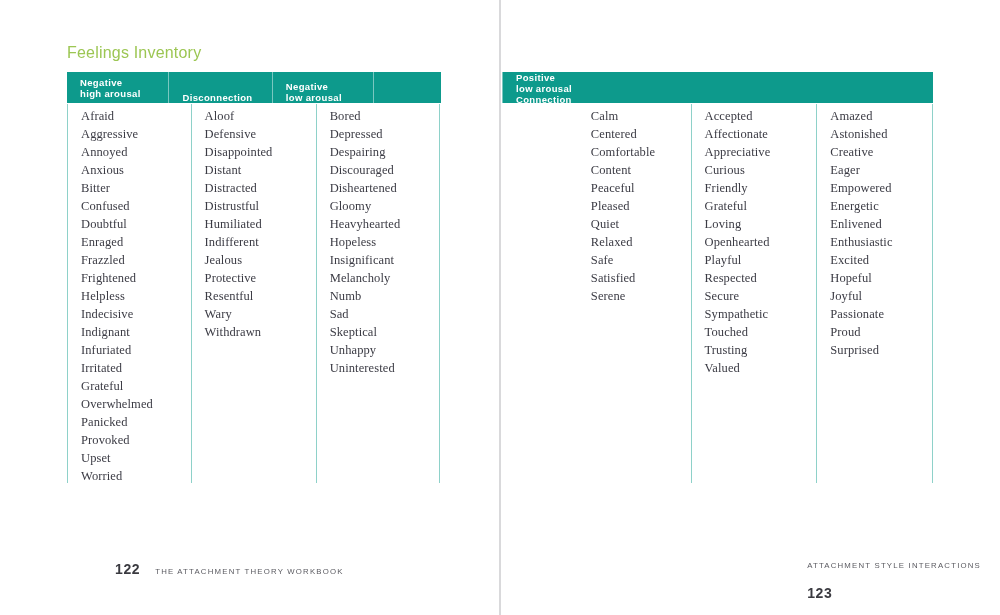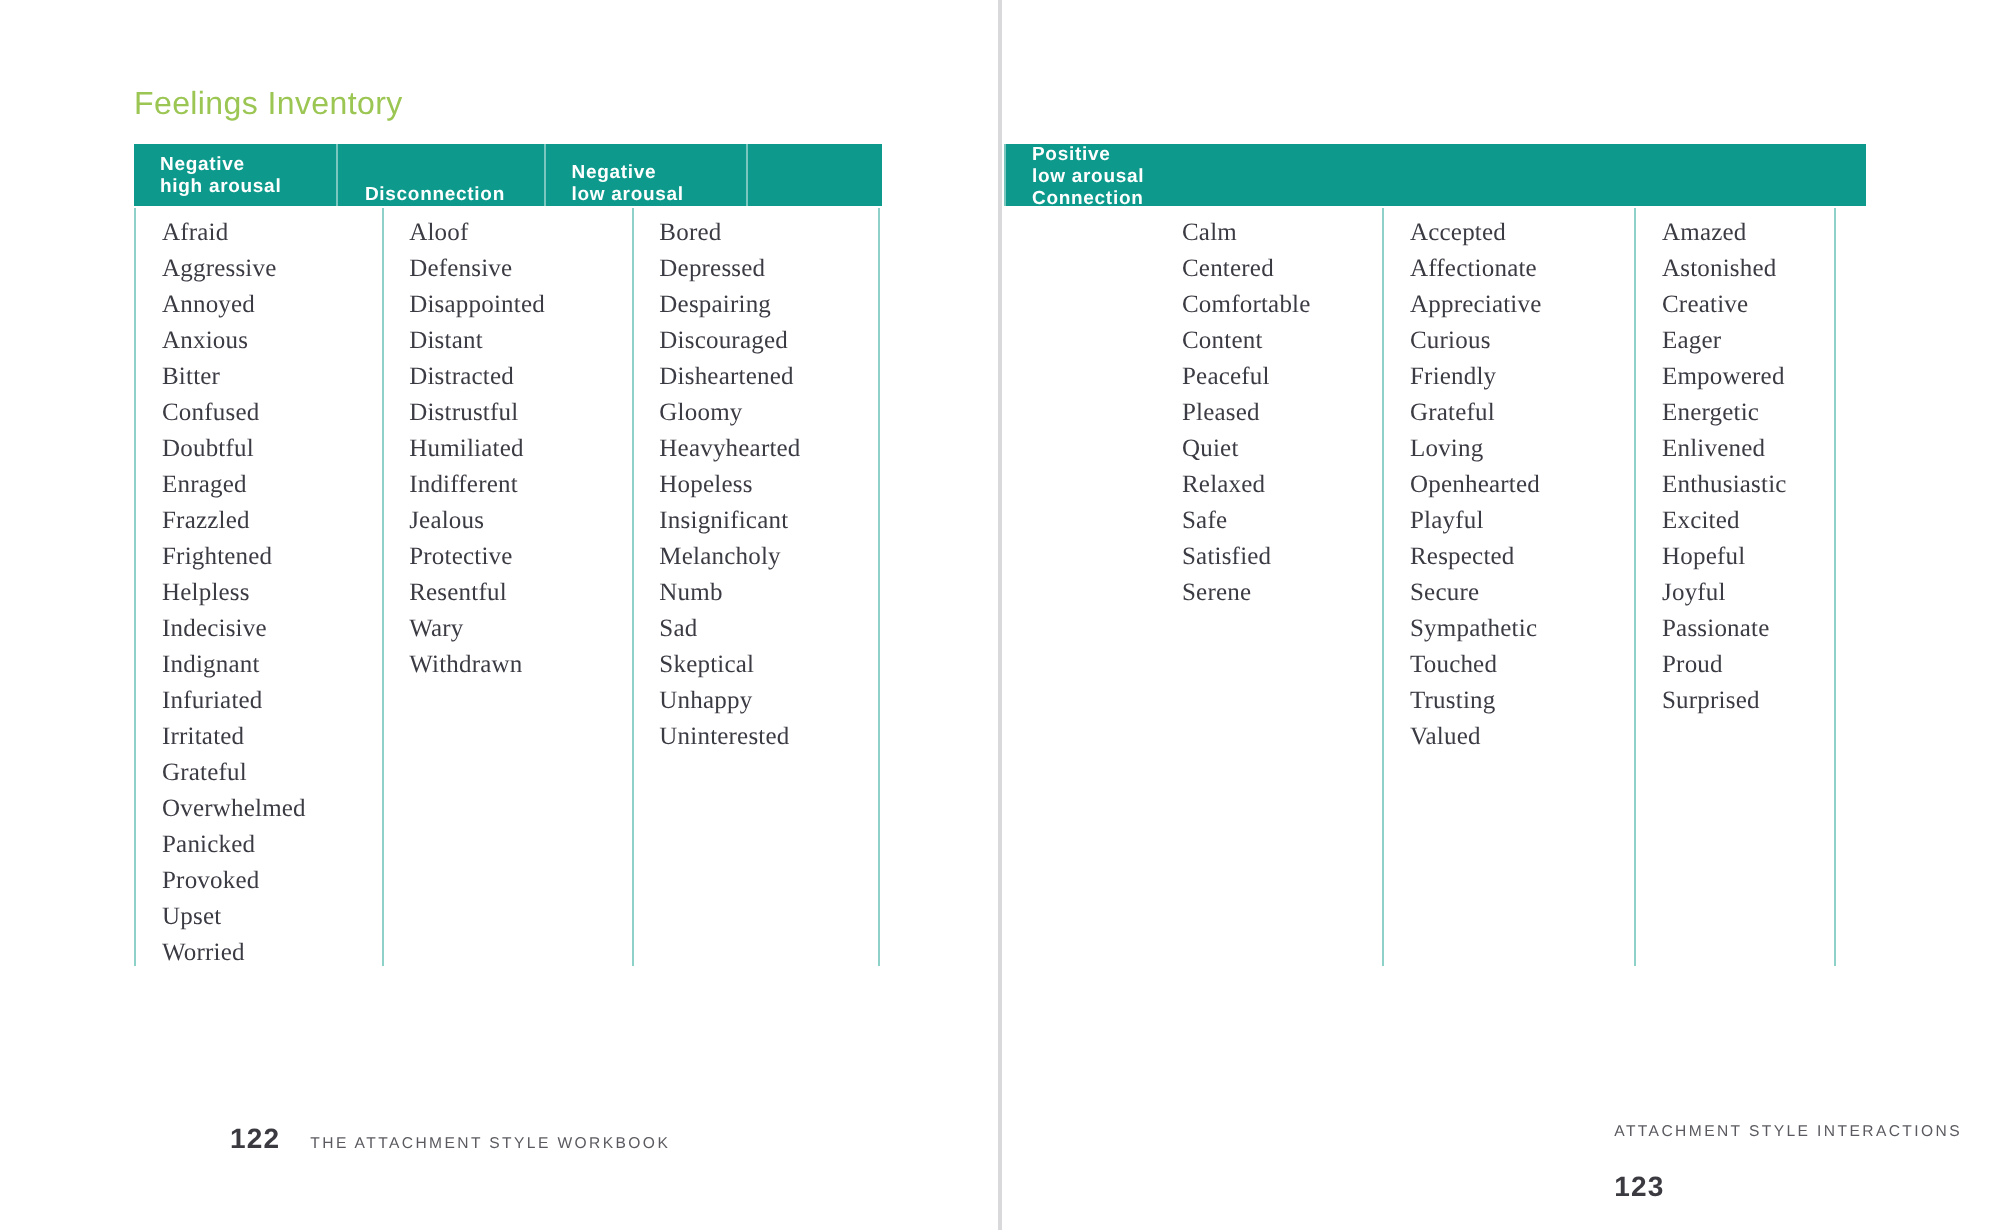--- a/index.html
+++ b/index.html
@@ -179,40 +179,40 @@
         <div class="feeling">Loving</div>
         <div class="feeling">Openhearted</div>
         <div class="feeling">Playful</div>
         <div class="feeling">Respected</div>
         <div class="feeling">Secure</div>
         <div class="feeling">Sympathetic</div>
         <div class="feeling">Touched</div>
         <div class="feeling">Trusting</div>
         <div class="feeling">Valued</div>
       </div>
-    <div class="col rule rule-right" style="width:101px">
+    <div class="col rule rule-right" style="width:117px">
         <div class="feeling">Amazed</div>
         <div class="feeling">Astonished</div>
         <div class="feeling">Creative</div>
         <div class="feeling">Eager</div>
         <div class="feeling">Empowered</div>
         <div class="feeling">Energetic</div>
         <div class="feeling">Enlivened</div>
         <div class="feeling">Enthusiastic</div>
         <div class="feeling">Excited</div>
         <div class="feeling">Hopeful</div>
         <div class="feeling">Joyful</div>
         <div class="feeling">Passionate</div>
         <div class="feeling">Proud</div>
         <div class="feeling">Surprised</div>
       </div>
   </div>
 
   <div class="footer footer-left">
     <span class="pnum">122</span>
-    <span class="flabel">THE ATTACHMENT STYLE WORKBOOK</span>
+    <span class="flabel">THE ATTACHMENT THEORY WORKBOOK</span>
   </div>
   <div class="footer footer-right">
     <span class="flabel">ATTACHMENT STYLE INTERACTIONS</span>
     <span class="pnum">123</span>
   </div>
 
 </div>
 
 </body></html>

